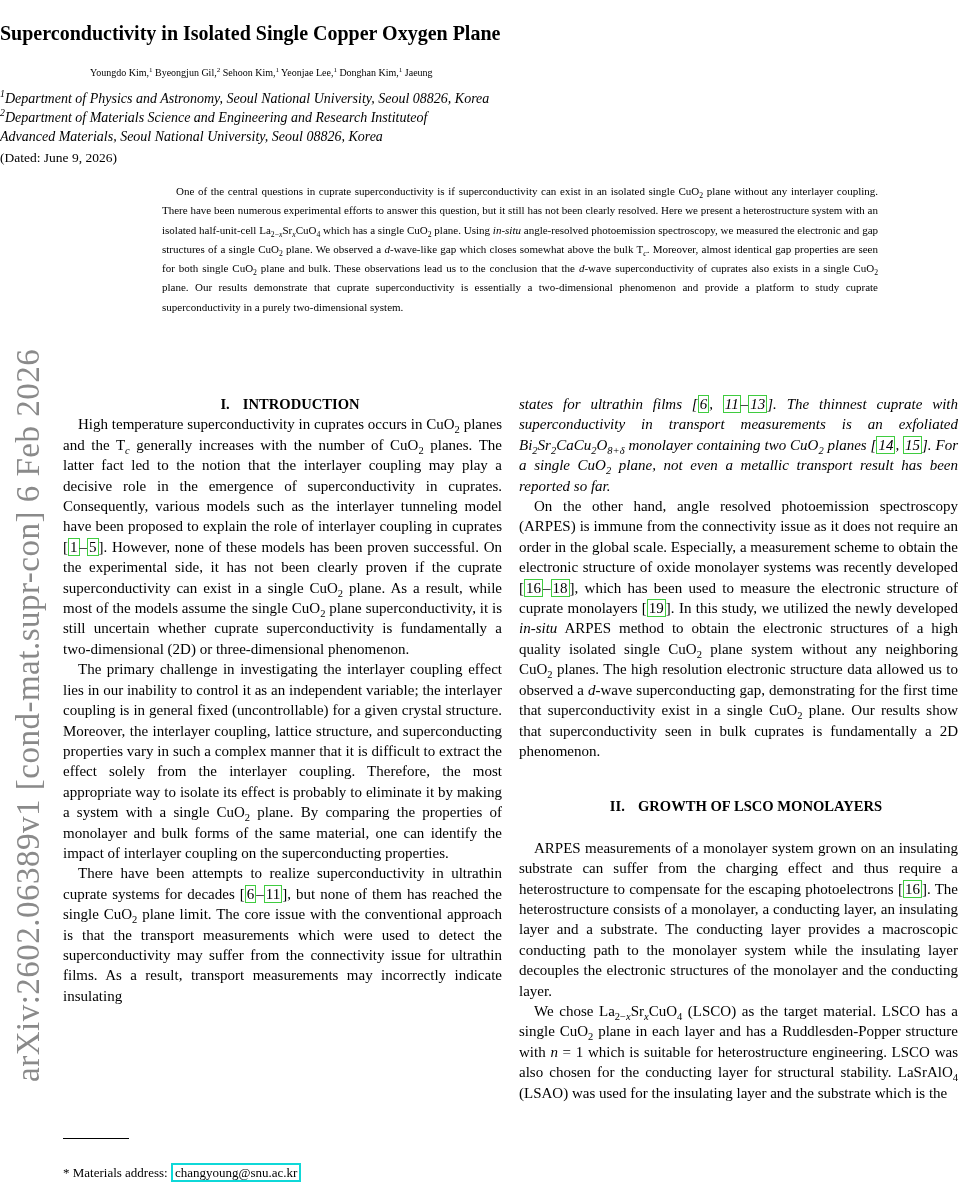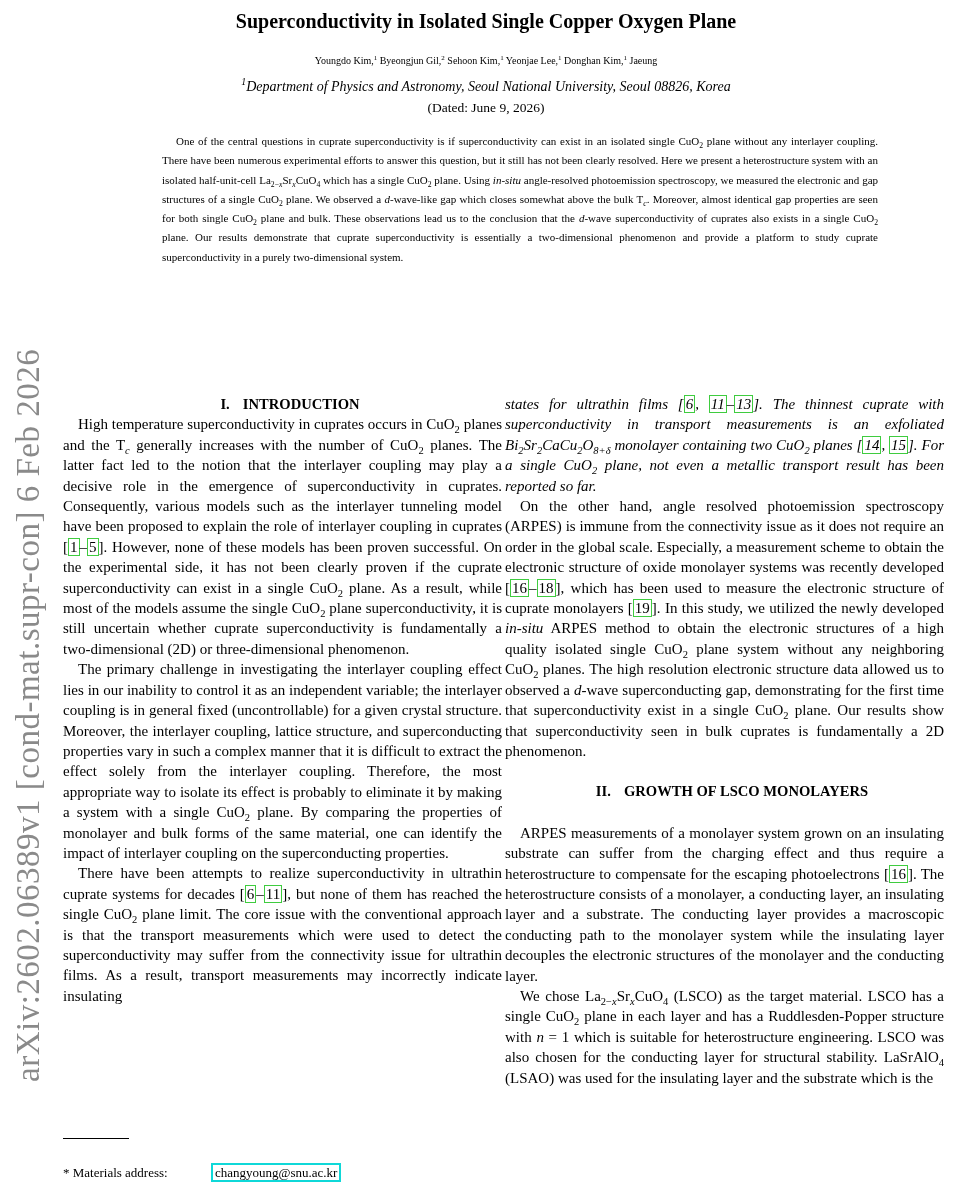--- a/index.html
+++ b/index.html
@@ -13,64 +13,66 @@
 
   
   .arxiv-side {
     position:absolute; top:1082px; left:10px;
     transform:rotate(-90deg); transform-origin:0 0;
     white-space:nowrap; font-size:33px; letter-spacing:0.5px;
     color:#8a8a8a;
   }
 
   
-  .header { text-align:center; padding-top:10px; }
+  .header { padding-top:22px; }
   .title { font-size:20px; font-weight:bold; margin:0 0 16px 0; }
   .authors { font-size:10px; line-height:23px; margin:0 90px; }
   .affils { font-style:italic; font-size:14px; line-height:19px; margin-top:5px; }
   .dateline { font-size:13.5px; margin-top:4px; }
 
   
   .abstract {
     margin:16px 0 0 162px; width:716px;
     font-size:11px; line-height:19.3px; text-align:justify;
   }
   .abstract p { margin:0; text-indent:14px; }
 
   
-  .columns { position:absolute; top:394px; left:63px; width:895px; display:flex; gap:3px; }
+  .columns { position:absolute; top:394px; left:63px; width:895px; display:flex; gap:17px; }
   .col { width:439px; font-size:15px; line-height:20.4px; text-align:justify; }
   .col p { margin:0; text-indent:15px; }
   .col p.noindent { text-indent:0;font-style:italic; }
   .sec-head { text-align:center; font-weight:bold; font-size:14.6px; margin:2px 0 23px 0; text-indent:0; }
   .sec-head .sec-num { margin-right:0.9em; }
-  .sec-head.second { margin-top:20px; margin-bottom:21px; }
+  .sec-head.second { margin-top:35px; margin-bottom:21px; }
 
   
   .refbox { border:1.5px solid #3fcc3f; padding:0 1px; }
-  .cyanbox { border:2px solid #0fd8d8; padding:0 2px;margin-left:40px; }
+  .cyanbox { border:2px solid #0fd8d8; padding:0 2px; }
   sup.redbox { border:1.5px solid #e01010; padding:0 2px; }
 
   
   .footnote-block { position:absolute; left:63px; top:1138px; width:440px; }
   .footnote-rule { width:66px; border:none; border-top:1.4px solid #000; margin:0 0 26px 0; }
   .footnote { font-size:13px; }
 </style>
 </head>
 <body>
 
 <div class="arxiv-side">arXiv:2602.06389v1  [cond-mat.supr-con]  6 Feb 2026</div>
 
 <div class="header">
   <div class="title">Superconductivity in Isolated Single Copper Oxygen Plane</div>
   <div class="authors">
     <div>Youngdo Kim,<sup>1</sup> Byeongjun Gil,<sup>2</sup> Sehoon Kim,<sup>1</sup> Yeonjae Lee,<sup>1</sup> Donghan Kim,<sup>1</sup> Jaeung</div>
   </div>
   <div class="affils">
     <div><sup>1</sup>Department of Physics and Astronomy, Seoul National University, Seoul 08826, Korea</div>
+    <div><sup>2</sup>Department of Materials Science and Engineering and Research Instituteof</div>
+    <div>Advanced Materials, Seoul National University, Seoul 08826, Korea</div>
   </div>
   <div class="dateline">(Dated: June 9, 2026)</div>
 </div>
 
 <div class="abstract">
   <p>One of the central questions in cuprate superconductivity is if superconductivity can exist in an isolated single CuO<sub>2</sub> plane without any interlayer coupling. There have been numerous experimental efforts to answer this question, but it still has not been clearly resolved. Here we present a heterostructure system with an isolated half-unit-cell La<sub>2−</sub><sub><i>x</i></sub>Sr<sub><i>x</i></sub>CuO<sub>4</sub> which has a single CuO<sub>2</sub> plane. Using <i>in-situ</i> angle-resolved photoemission spectroscopy, we measured the electronic and gap structures of a single CuO<sub>2</sub> plane. We observed a <i>d</i>-wave-like gap which closes somewhat above the bulk T<sub><i>c</i></sub>. Moreover, almost identical gap properties are seen for both single CuO<sub>2</sub> plane and bulk. These observations lead us to the conclusion that the <i>d</i>-wave superconductivity of cuprates also exists in a single CuO<sub>2</sub> plane. Our results demonstrate that cuprate superconductivity is essentially a two-dimensional phenomenon and provide a platform to study cuprate superconductivity in a purely two-dimensional system.</p>
 </div>
 
 <div class="columns">
   <div class="col">

